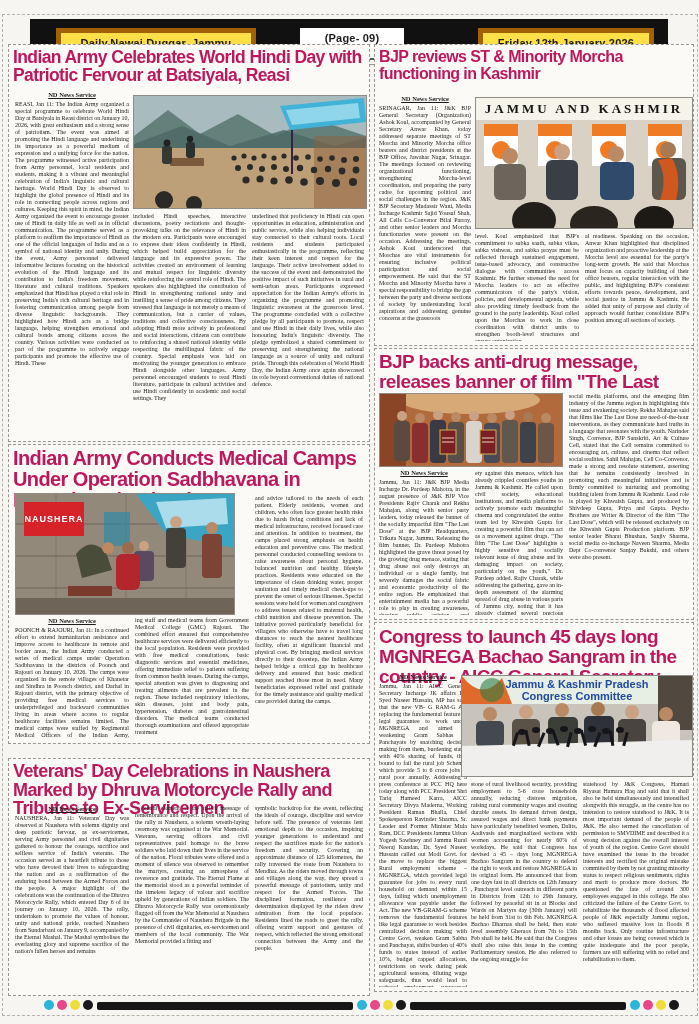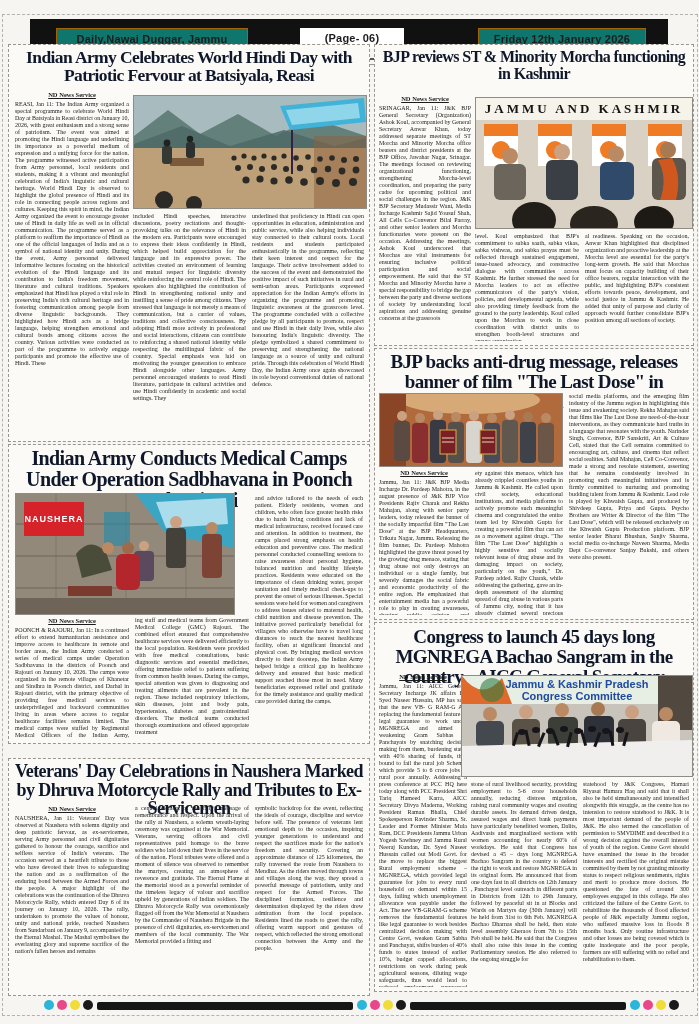--- a/index.html
+++ b/index.html
@@ -1,46 +1,46 @@
 <!DOCTYPE html>
 <html><head>
 <meta charset="utf-8">
 <style>
   html,body{margin:0;padding:0;}
   body{width:699px;height:1024px;background:#f6f5f1;font-family:"Liberation Serif",serif;color:#1c1c1c;position:relative;overflow:hidden;}
   #page{position:absolute;left:0;top:0;width:699px;height:1024px;}
   .outer-frame{position:absolute;left:2px;top:14px;width:694px;height:1000px;border:1px dashed #b5b2ac;}
   
   .mast-bar{position:absolute;left:30px;top:19px;width:638px;height:25px;background:#111;}
-  .mast-box{position:absolute;top:28px;height:20px;background:#0f766e;border:1px solid #a16207;display:flex;align-items:center;justify-content:center;font-family:"Liberation Sans",sans-serif;font-weight:700;font-size:11px;letter-spacing:.2px;}
+  .mast-box{position:absolute;top:28px;height:20px;background:#fde047;border:5px solid #a16207;display:flex;align-items:center;justify-content:center;font-family:"Liberation Sans",sans-serif;font-weight:700;font-size:11px;letter-spacing:.2px;}
   .mast-left{left:56px;width:190px;text-decoration:underline;}
   .mast-center{left:300px;width:104px;border:none;background:#fff;}
   .mast-right{left:478px;width:166px;}
   .mast-rule{position:absolute;left:30px;top:58px;width:638px;height:4px;border-top:2px solid #555;border-bottom:1px solid #999;}
   
   .article{position:absolute;border:1px dashed #9a968e;background:#fbfaf7;box-sizing:border-box;}
-  .headline{position:absolute;text-align:center;font-family:Liberation Serif, serif;font-weight:700;letter-spacing:-0.6px;line-height:1.04;color:#0f172a;}
+  .headline{position:absolute;text-align:left;font-family:Liberation Sans, sans-serif;font-weight:700;letter-spacing:-0.6px;line-height:1.04;color:#be185d;}
   .byline{position:absolute;text-align:center;font-weight:700;text-decoration:underline;font-size:6.5px;}
   .col{position:absolute;font-size:6px;line-height:7px;text-align:justify;overflow:hidden;word-spacing:-0.2px;}
   .photo{position:absolute;overflow:hidden;border:1px solid #8f8c86;background:#fde047;}
   .photo svg{display:block;}
   .photo-label{position:absolute;display:flex;align-items:center;justify-content:center;text-align:center;}
   
   .reg-bar{position:absolute;top:1002px;height:8px;background:#161616;border-radius:2px;}
   .reg-dot{position:absolute;top:1000px;width:10px;height:10px;border-radius:50%;}
 </style>
 </head>
 <body>
 
 <div id="page">
   <div class="outer-frame"></div>
 
   <div class="mast-bar"></div>
   <div class="mast-box mast-left">Daily,Nawai Duggar, Jammu</div>
-  <div class="mast-box mast-center">(Page- 06)</div>
+  <div class="mast-box mast-center">(Page- 09)</div>
   <div class="mast-box mast-right">Friday 12th January 2026</div>
   <div class="mast-rule"></div>
 
   <div class="article" style="left:8px;top:44px;width:362px;height:398px;">
     <div class="headline" style="left:4px;top:3px;width:352px;font-size:17.5px;">Indian Army Celebrates World Hindi Day with Patriotic Fervour at Batsiyala, Reasi</div>
     <div class="byline" style="left:6px;top:46px;width:114px;">ND News Service</div>
     <div class="col" style="left:6px;top:56px;width:114px;height:334px;">REASI, Jan 11: The Indian Army organized a special programme to celebrate World Hindi Day at Batsiyala in Reasi district on January 10, 2026, with great enthusiasm and a strong sense of patriotism. The event was aimed at promoting the Hindi language and underlining its importance as a powerful medium of expression and a unifying force for the nation. The programme witnessed active participation from Army personnel, local residents and students, making it a vibrant and meaningful celebration of India's linguistic and cultural heritage. World Hindi Day is observed to highlight the global presence of Hindi and its role in connecting people across regions and cultures. Keeping this spirit in mind, the Indian Army organized the event to encourage greater use of Hindi in daily life as well as in official communication. The programme served as a platform to reaffirm the importance of Hindi as one of the official languages of India and as a symbol of national identity and unity. During the event, Army personnel delivered informative lectures focusing on the historical evolution of the Hindi language and its contribution to India's freedom movement, literature and cultural traditions. Speakers emphasized that Hindi has played a vital role in preserving India's rich cultural heritage and in fostering communication among people from diverse linguistic backgrounds. They highlighted how Hindi acts as a bridge language, helping strengthen emotional and cultural bonds among citizens across the country. Various activities were conducted as part of the programme to actively engage participants and promote the effective use of Hindi. These</div>
     <div class="photo" style="left:124px;top:50px;width:232px;height:112px;">
       <svg width="232" height="112" viewBox="0 0 232 112">
         <rect x="0" y="0" width="232" height="52" fill="#a8bcc0"></rect>

